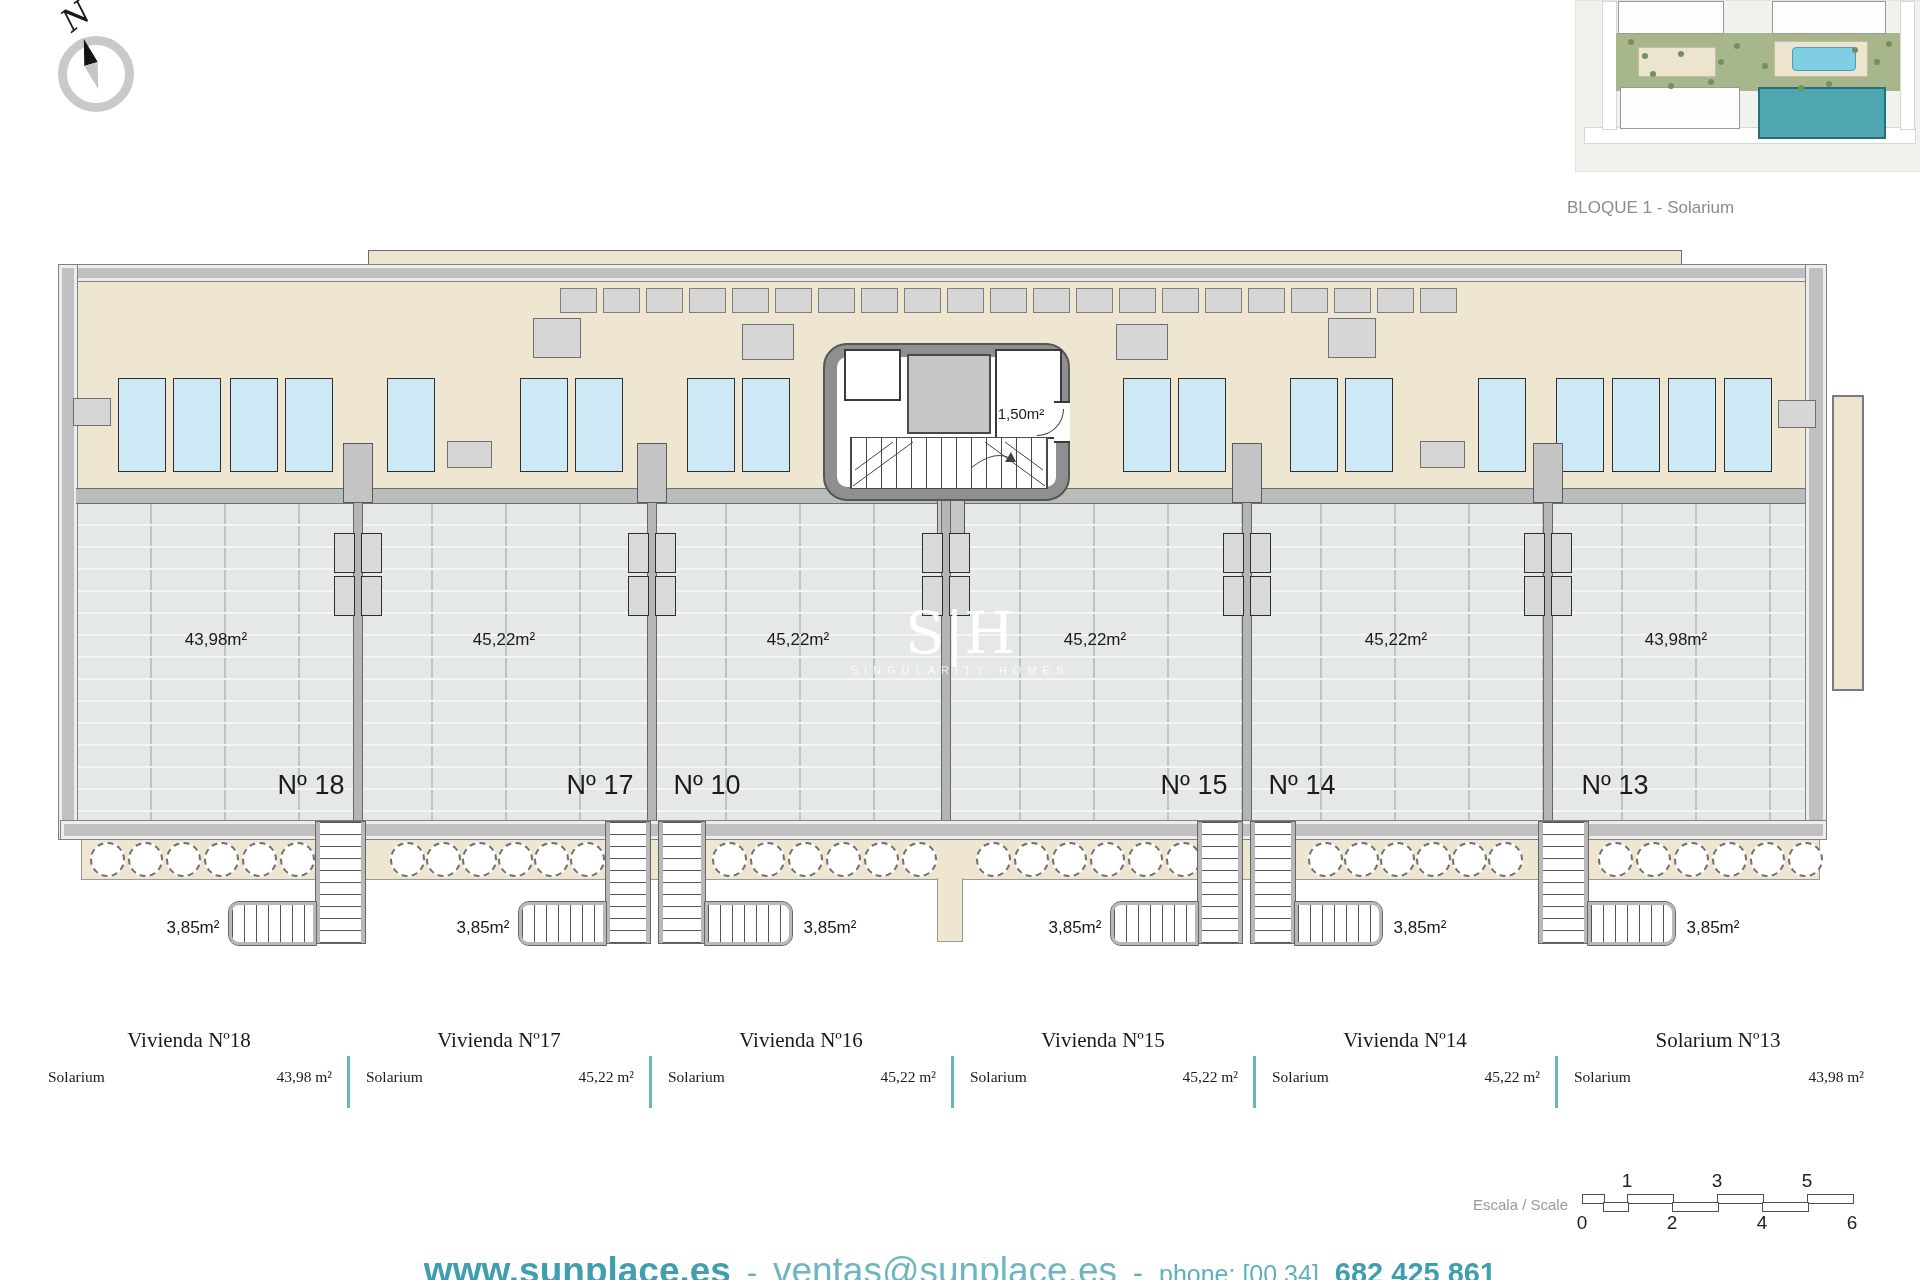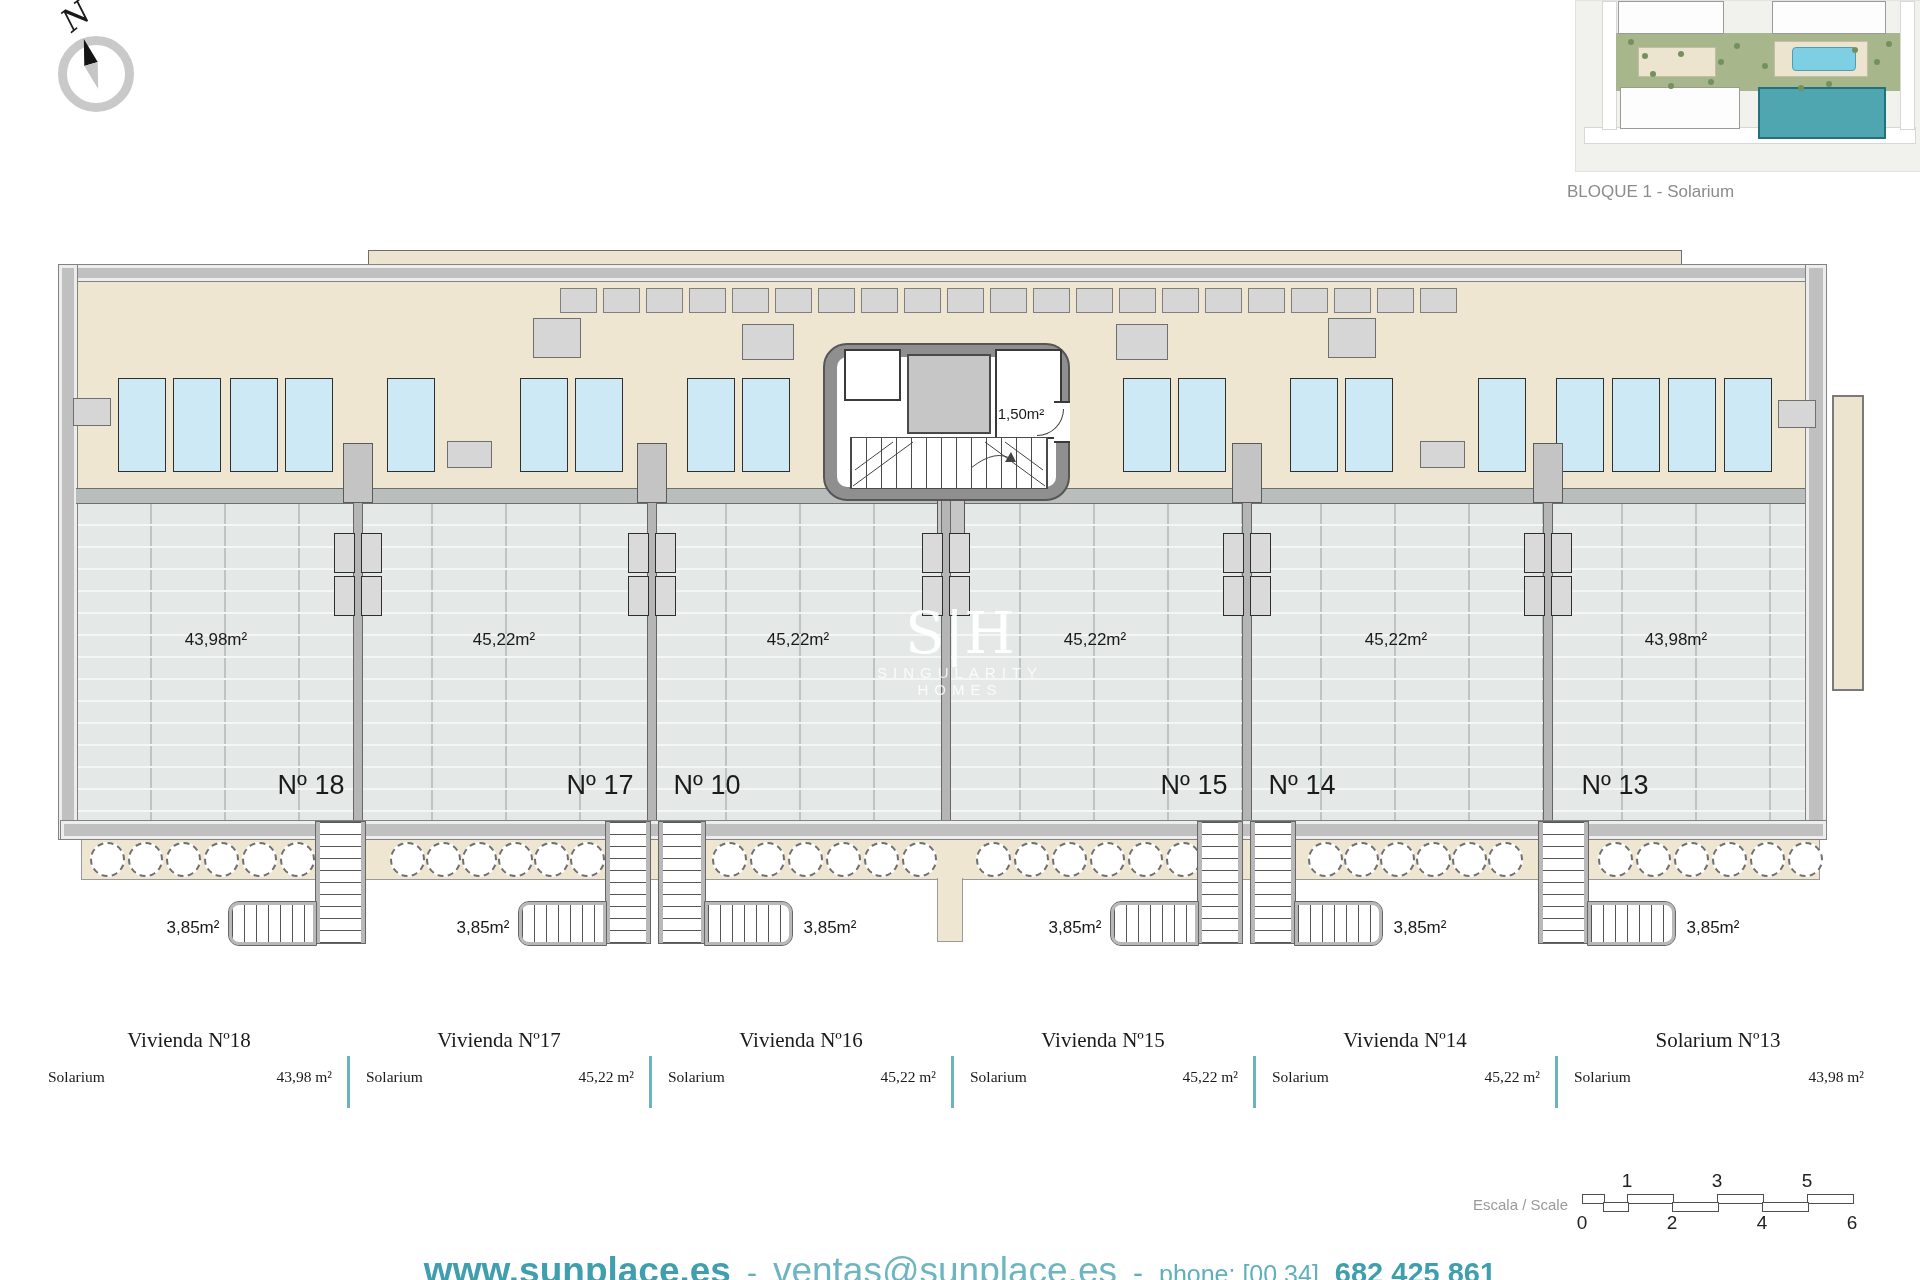--- a/index.html
+++ b/index.html
@@ -24,21 +24,21 @@
   #sitemap{position:absolute;left:1575px;top:0;width:345px;height:170px;background:#f1f1ee;z-index:6;border:1px solid #e3e3e0;}
   .sm-road{position:absolute;background:#fff;border:1px solid #d7d7d3;}
   .sm-green{position:absolute;background:#a8b68c;}
   .sm-bldg{position:absolute;background:#fdfdfd;border:1px solid #9a9a9a;}
   .sm-pad{position:absolute;background:#ece4cf;border:1px solid #c3bca6;}
   .sm-pool{position:absolute;background:#7ecfe4;border:1px solid #4e9db5;border-radius:4px;}
   .sm-teal{position:absolute;background:#4fa6b1;border:2px solid #23707e;}
   .sm-fase{position:absolute;border:1px dashed #3a6fc4;}
   .sm-fase span{position:absolute;right:2px;bottom:1px;font-size:9px;color:#3a6fc4;}
   .tree{position:absolute;width:6px;height:6px;border-radius:50%;background:#74905c;}
-  #sitemap-caption{position:absolute;left:1567px;top:182px;font-size:17px;color:#8c8c8c;z-index:6;}
+  #sitemap-caption{position:absolute;left:1567px;top:198px;font-size:17px;color:#8c8c8c;z-index:6;}
 
   
   .wallband{position:absolute;background:#c0c0c0;border:1px solid #828282;box-shadow:inset 0 0 0 3px #ededed;z-index:2;}
   #ext-strip{position:absolute;left:368px;top:250px;width:1312px;height:24px;background:#ece4cf;border:1px solid #6e6e6e;z-index:0;}
   #deck{position:absolute;left:76px;top:278px;width:1729px;height:224px;background:#eee6d1;z-index:1;}
   #terr-wall{position:absolute;left:76px;top:488px;width:1729px;height:14px;background:#b9bdbc;border-top:1px solid #6e6e6e;border-bottom:1px solid #6e6e6e;z-index:2;}
   #right-ext{position:absolute;left:1832px;top:395px;width:28px;height:292px;background:#ece4cf;border:2px solid #7a7a7a;z-index:1;}
 
   .terrace{position:absolute;top:502px;height:318px;z-index:1;background-color:#e4e9e8;
     background-image:
@@ -70,21 +70,21 @@
     background-image:repeating-linear-gradient(to right,#4a4a4a 0 1px,transparent 1px 15px);}
   #core .stairs svg{position:absolute;left:0;top:0;}
   #core-stub{position:absolute;left:937px;top:492px;width:26px;height:44px;background:#c6c6c6;border:1px solid #555;z-index:3;}
 
   
   .area-label{position:absolute;top:630px;width:120px;text-align:center;font-size:17px;z-index:6;}
   .unit-label{position:absolute;top:770px;width:110px;text-align:center;font-size:27px;z-index:6;}
   .stair-label{position:absolute;top:918px;width:110px;text-align:center;font-size:17px;z-index:6;}
   #watermark{position:absolute;left:850px;top:604px;width:220px;text-align:center;z-index:5;color:rgba(255,255,255,.92);}
   #watermark .wm-initials{font-family:"DejaVu Serif",serif;font-size:58px;font-weight:400;line-height:58px;}
-  #watermark .wm-name{font-size:15px;letter-spacing:6px;color:rgba(255,255,255,.8);margin-top:2px;}
+  #watermark .wm-name{font-size:11px;letter-spacing:6px;color:rgba(255,255,255,.8);margin-top:2px;}
 
   
   #walkband{position:absolute;left:81px;top:838px;width:1737px;height:40px;background:#eee6d1;border:1px solid #9a9a9a;z-index:1;}
   #walk-stub{position:absolute;left:937px;top:878px;width:24px;height:63px;background:#eee6d1;border:1px solid #9a9a9a;border-top:none;z-index:1;}
   .circ{position:absolute;top:842px;width:31px;height:31px;border-radius:50%;background:#fff;border:2px dashed #707070;z-index:2;}
   .shaft{position:absolute;top:822px;height:121px;background:#fff;border-left:4px solid #b8b8b8;border-right:4px solid #b8b8b8;outline:1px solid #666;z-index:4;
     background-image:repeating-linear-gradient(to bottom,#555 0 1px,transparent 1px 12px);}
   .runL,.runR{position:absolute;top:902px;height:37px;background:#fff;border:3px solid #b8b8b8;outline:1px solid #666;z-index:4;
     background-image:repeating-linear-gradient(to right,#555 0 1px,transparent 1px 12px);}
   .runL{border-radius:10px 0 0 10px;}

